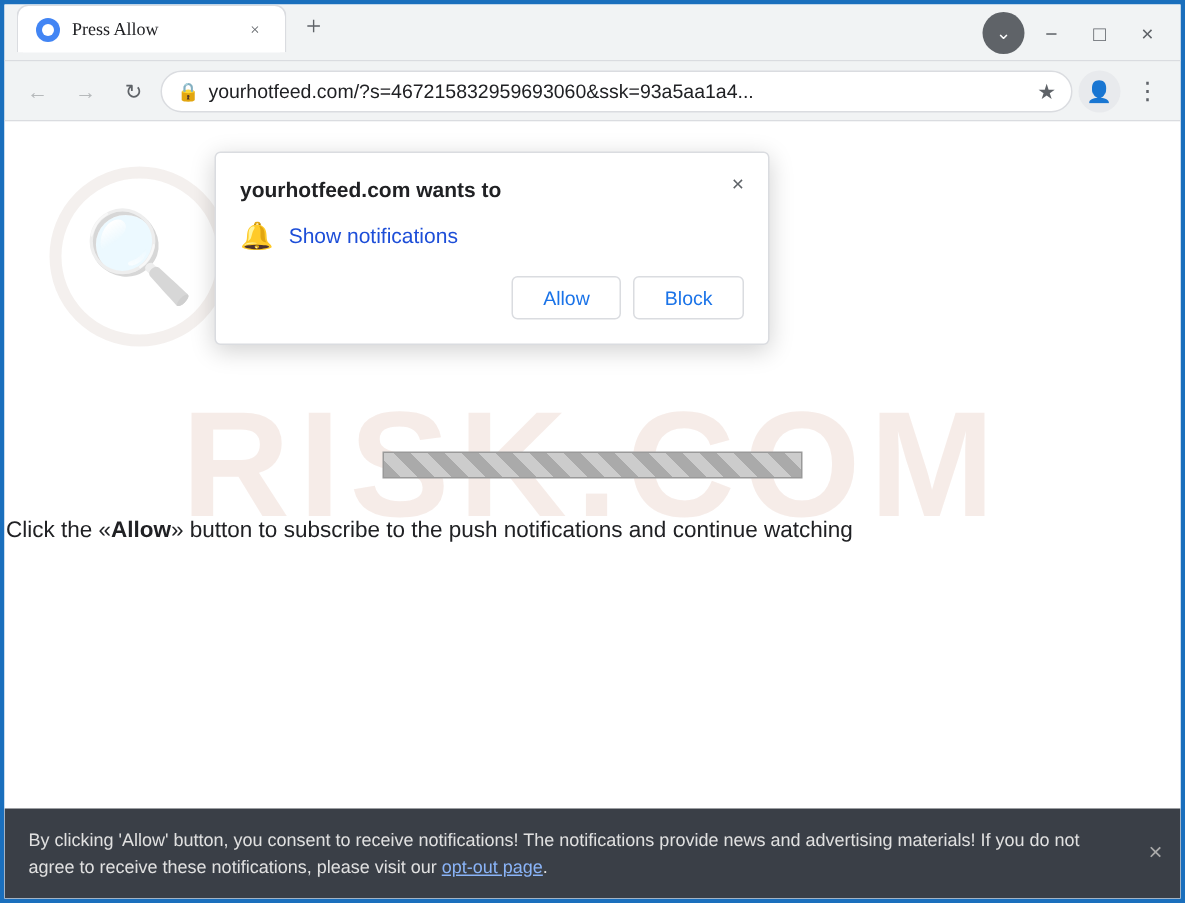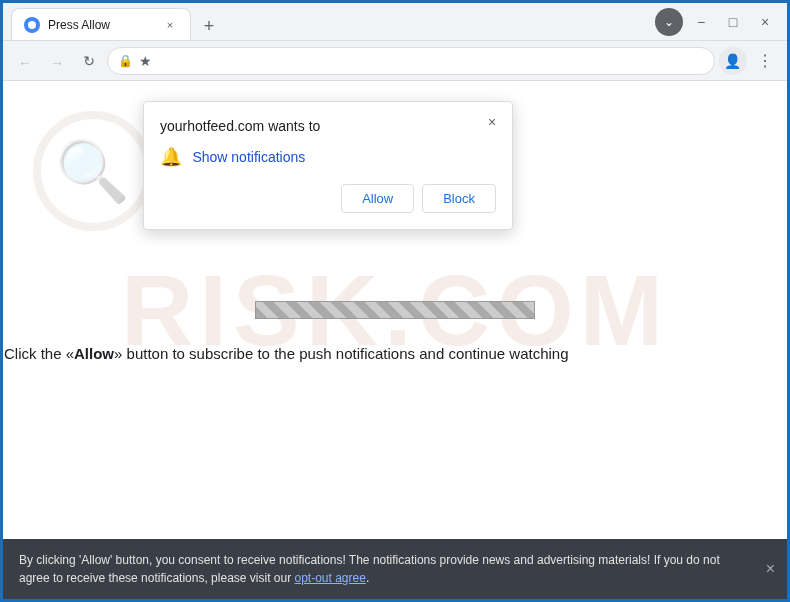--- a/index.html
+++ b/index.html
@@ -26,23 +26,23 @@
       background: #f1f3f4;
       height: 38px;
       display: flex;
       align-items: center;
       padding: 0 8px;
       border-bottom: 1px solid #dadce0;
       flex-shrink: 0;
     }
     .tab-bar {
       display: flex;
-      align-items: flex-end;
       height: 100%;
       flex: 1;
+      font-family: Liberation Serif, serif;
     }
     .tab-active {
       background: #fff;
       border: 1px solid #dadce0;
       border-bottom: none;
       border-radius: 8px 8px 0 0;
       height: 32px;
       display: flex;
       align-items: center;
       padding: 0 12px;
@@ -289,21 +289,21 @@
       justify-content: center;
       font-size: 14px;
       color: #5f6368;
       cursor: pointer;
       border-radius: 50%;
     }
     .popup-title {
       font-size: 14px;
       color: #202124;
       margin-bottom: 12px;
-      font-weight: 400;
+      font-weight: 700;
     }
     .popup-permission {
       display: flex;
       align-items: center;
       gap: 10px;
       margin-bottom: 16px;
     }
     .bell-icon {
       font-size: 18px;
       color: #5f6368;
@@ -392,20 +392,21 @@
       <div class="win-ctrl">×</div>
     </div>
   </div>
 
   <div class="address-bar">
     <div class="nav-btn disabled">←</div>
     <div class="nav-btn disabled">→</div>
     <div class="nav-btn">↻</div>
     <div class="url-box">
       <span class="lock-icon">🔒</span>
+      <span class="url-text">yourhotfeed.com/?s=467215832959693060&amp;ssk=93a5aa1a4...</span>
       <span class="star-icon">★</span>
     </div>
     <div class="profile-btn">👤</div>
     <div class="menu-btn">⋮</div>
   </div>
 
   <div class="page-content">
 
     <div class="watermark-circle">
       <span class="watermark-search">🔍</span>
@@ -428,18 +429,18 @@
         <span class="bell-icon">🔔</span>
         <span class="permission-text">Show notifications</span>
       </div>
       <div class="popup-buttons">
         <button class="btn-allow">Allow</button>
         <button class="btn-block">Block</button>
       </div>
     </div>
 
     <div class="footer-banner">
-      <span>By clicking 'Allow' button, you consent to receive notifications! The notifications provide news and advertising materials! If you do not agree to receive these notifications, please visit our </span><a href="#">opt-out agree</a>.
+      <span>By clicking 'Allow' button, you consent to receive notifications! The notifications provide news and advertising materials! If you do not agree to receive these notifications, please visit our </span><a href="#">opt-out page</a>.
       <span class="footer-close">×</span>
     </div>
 
   </div>
 </div>
 
 </body></html>

